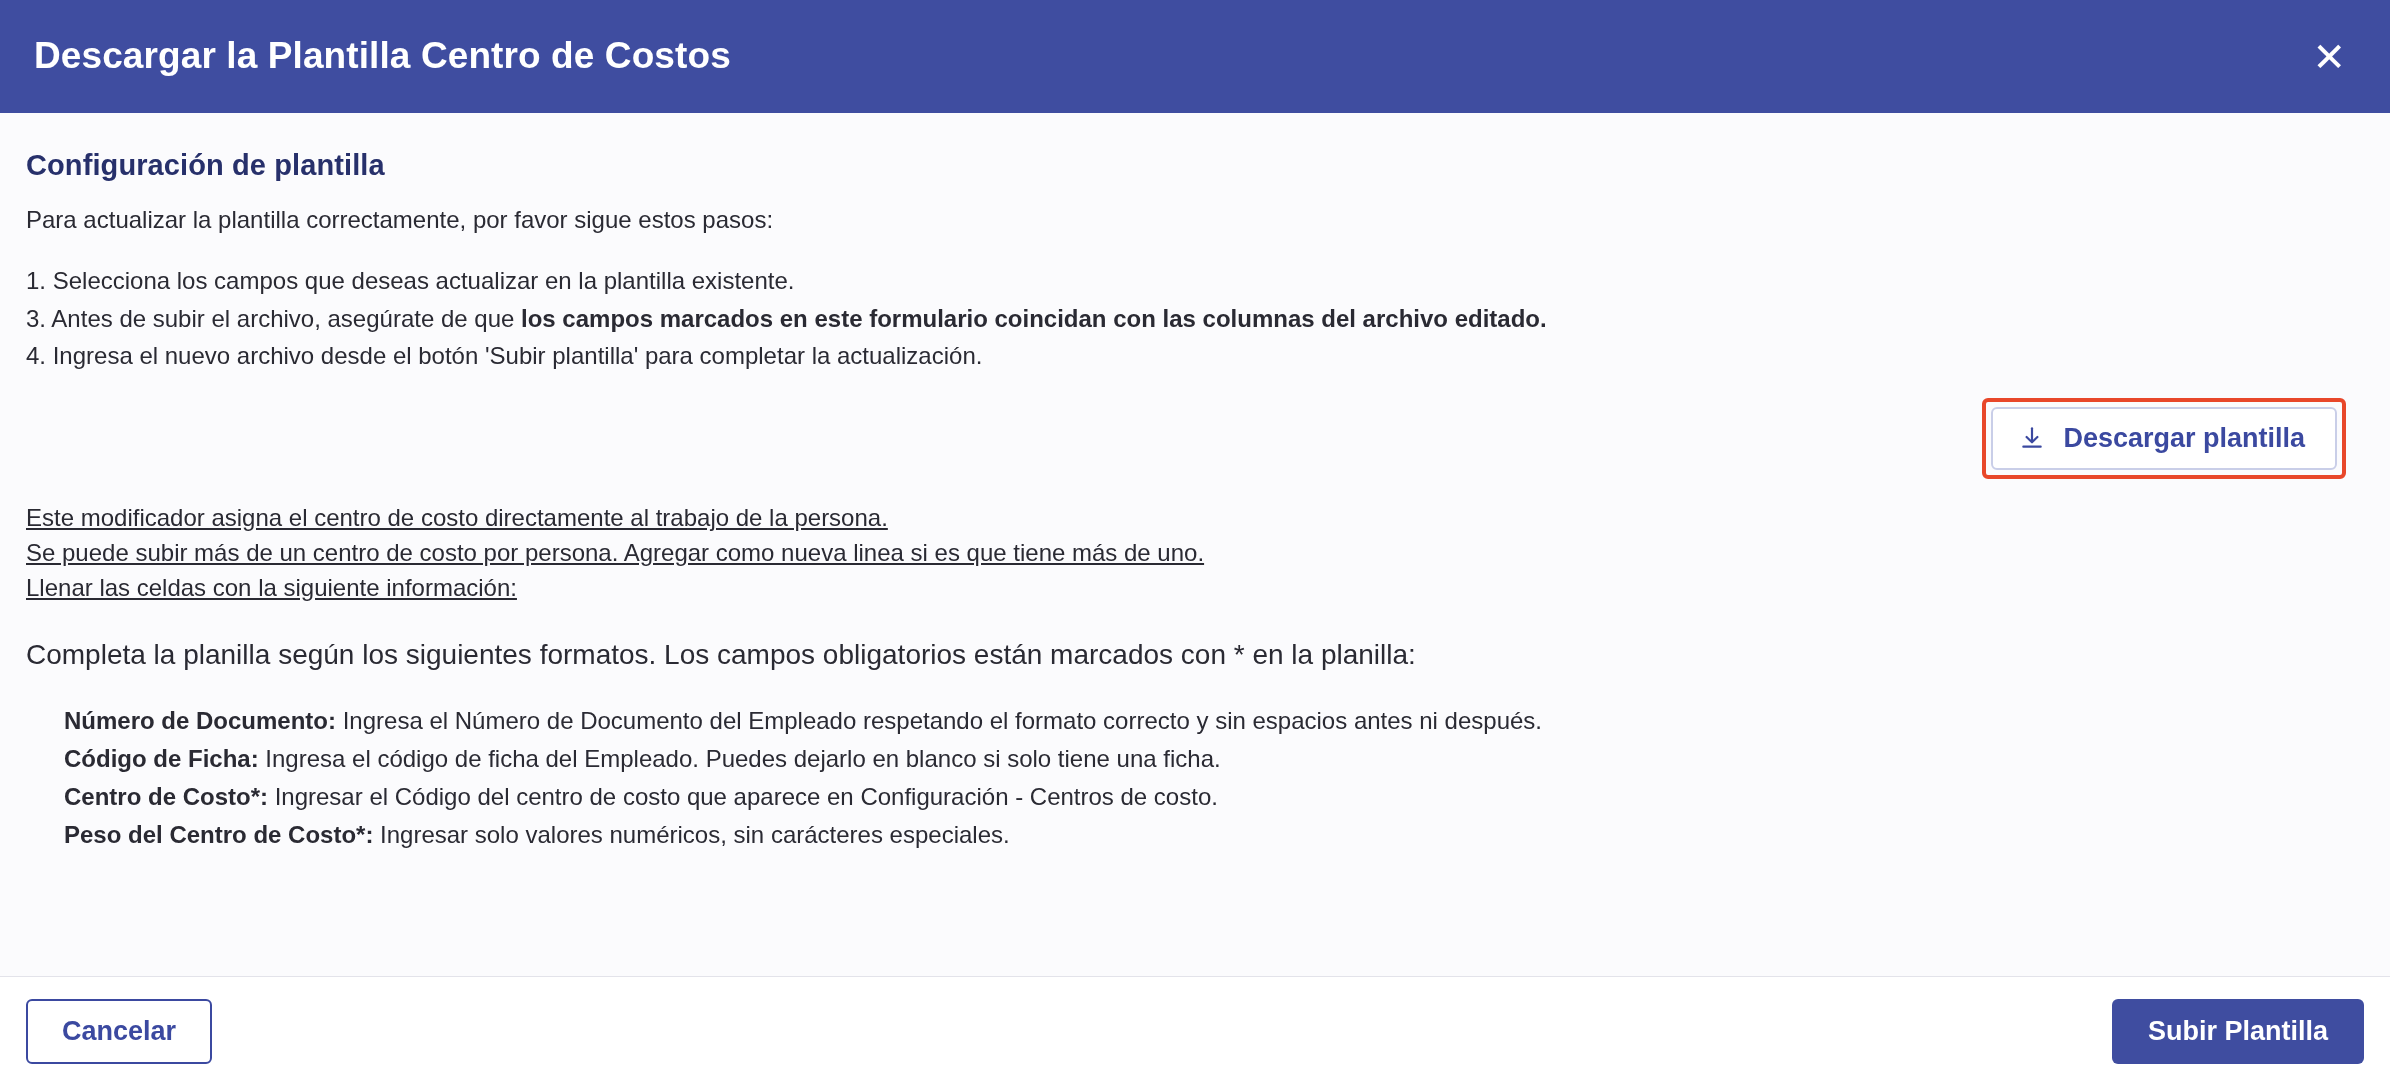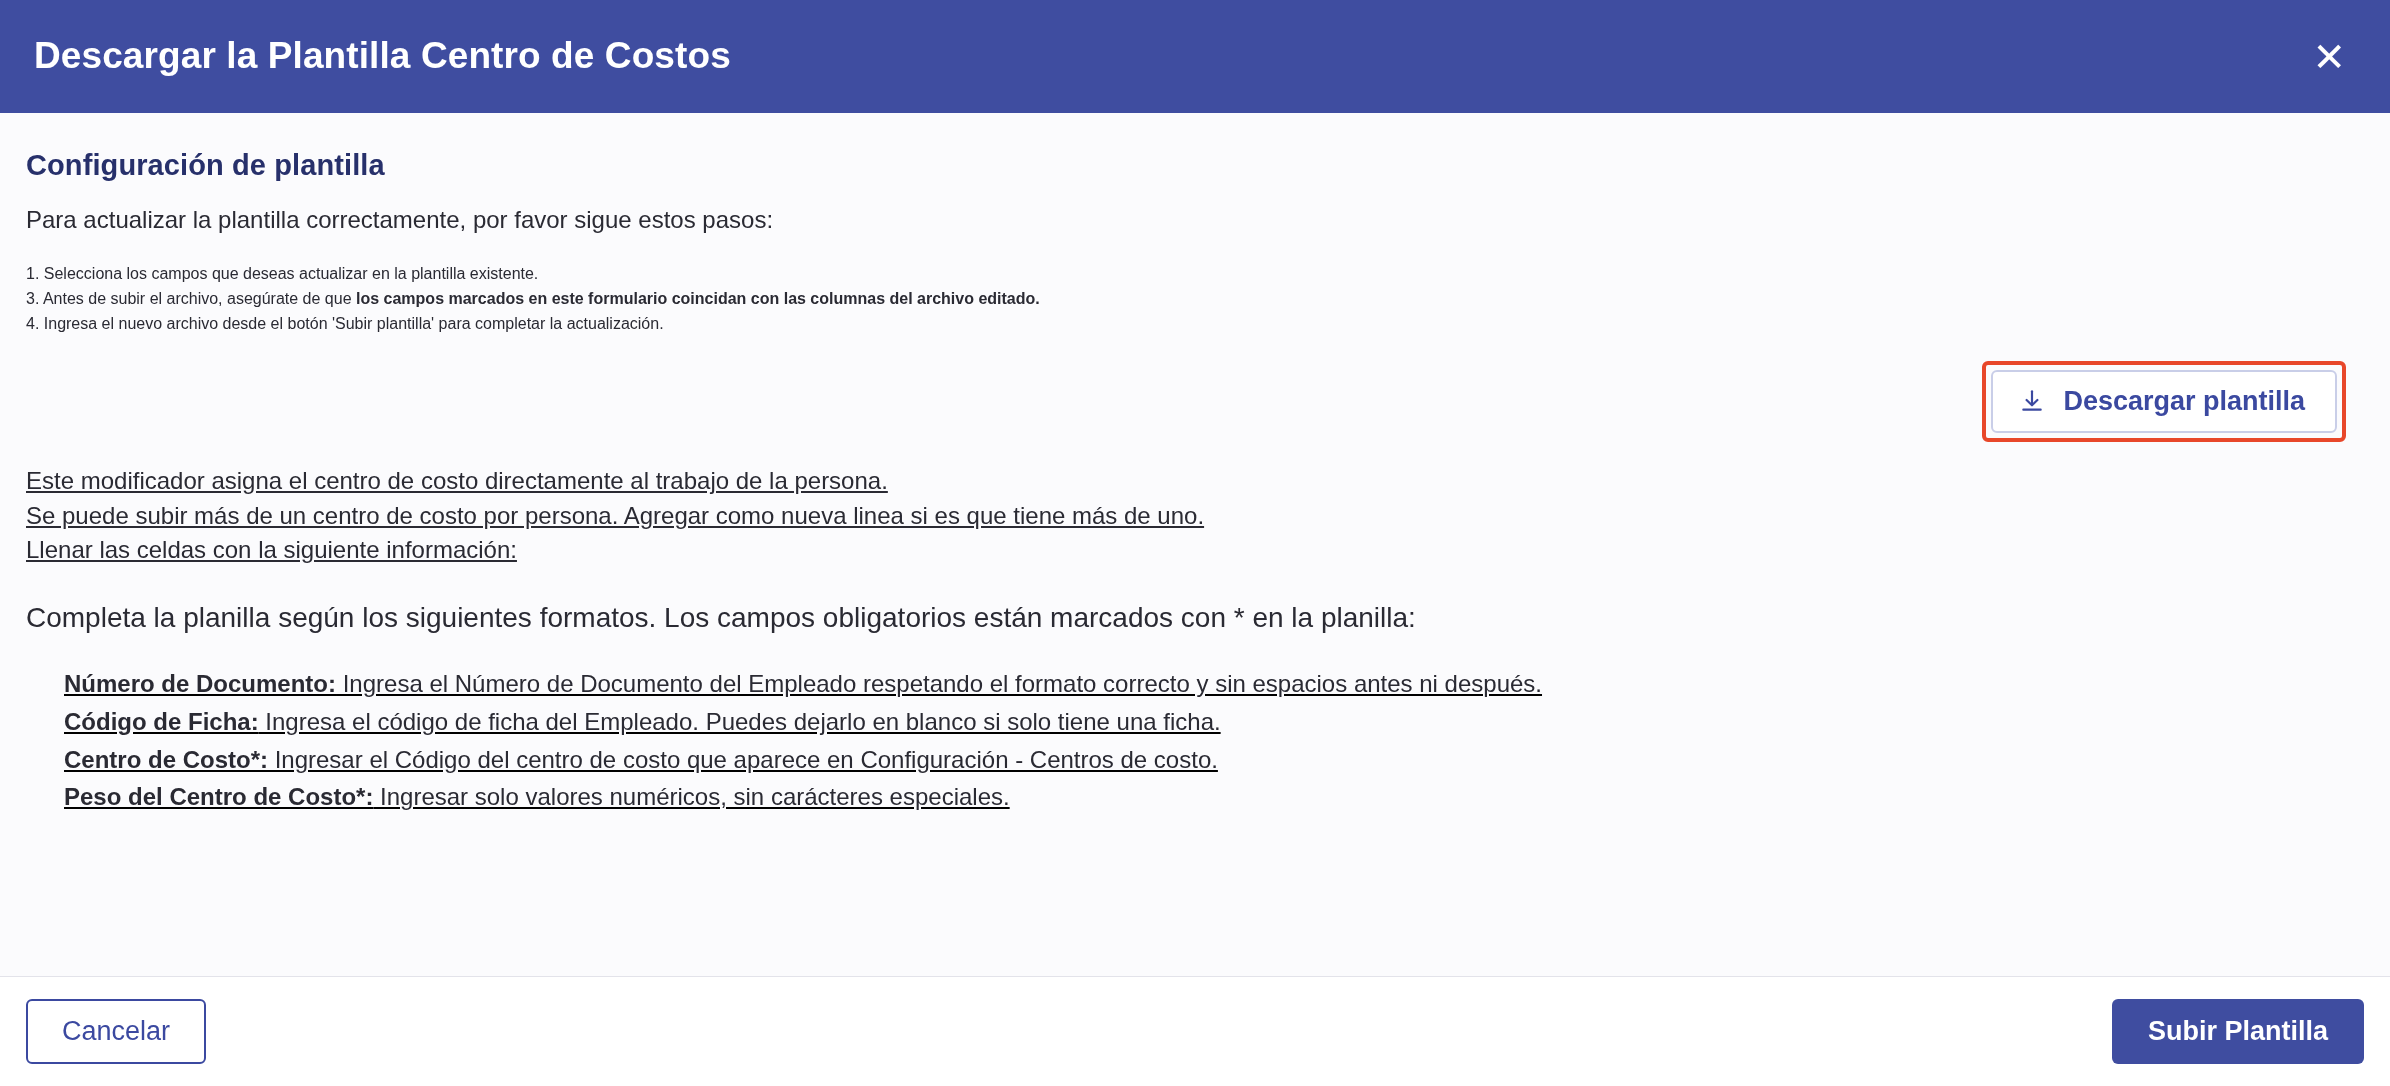--- a/index.html
+++ b/index.html
@@ -69,21 +69,21 @@
     line-height: 1.35;
     margin: 0 0 26px 0;
   }
   ol.steps {
     list-style: none;
     margin: 0;
     padding: 0;
   }
   ol.steps li {
     color: #2a2a33;
-    font-size: 16px;
+    font-size: 24px;
     line-height: 1.55;
     white-space: nowrap;
   }
   .bold { font-weight: 700; }
   
   .download-row {
     display: flex;
     justify-content: flex-end;
     margin-top: 24px;
     padding-right: 10px;
@@ -124,21 +124,20 @@
   .formats-line {
     color: #2a2a33;
     font-size: 28px;
     line-height: 1.45;
     margin: 0 0 26px 0;
   }
   .field-list {
     margin: 0;
     padding: 0 0 0 38px;
     list-style: none;
-    text-decoration: underline;
   }
   .field-list li {
     color: #2a2a33;
     font-size: 24px;
     line-height: 1.58;
     white-space: nowrap;
   }
   .field-list li .label { font-weight: 700; }
   
   .modal-footer {
@@ -150,21 +149,21 @@
     align-items: center;
     justify-content: space-between;
     padding: 0 26px;
   }
   .btn-cancel {
     background: #ffffff;
     border: 2px solid #3b49a0;
     border-radius: 6px;
     color: #3b49a0;
     font-size: 27px;
-    font-weight: 400;
+    font-weight: 700;
     padding: 15px 34px;
     cursor: pointer;
     font-family: "Liberation Sans", sans-serif;
   }
   .btn-primary {
     background: #3f4da0;
     border: none;
     border-radius: 6px;
     color: #ffffff;
     font-size: 27px;

